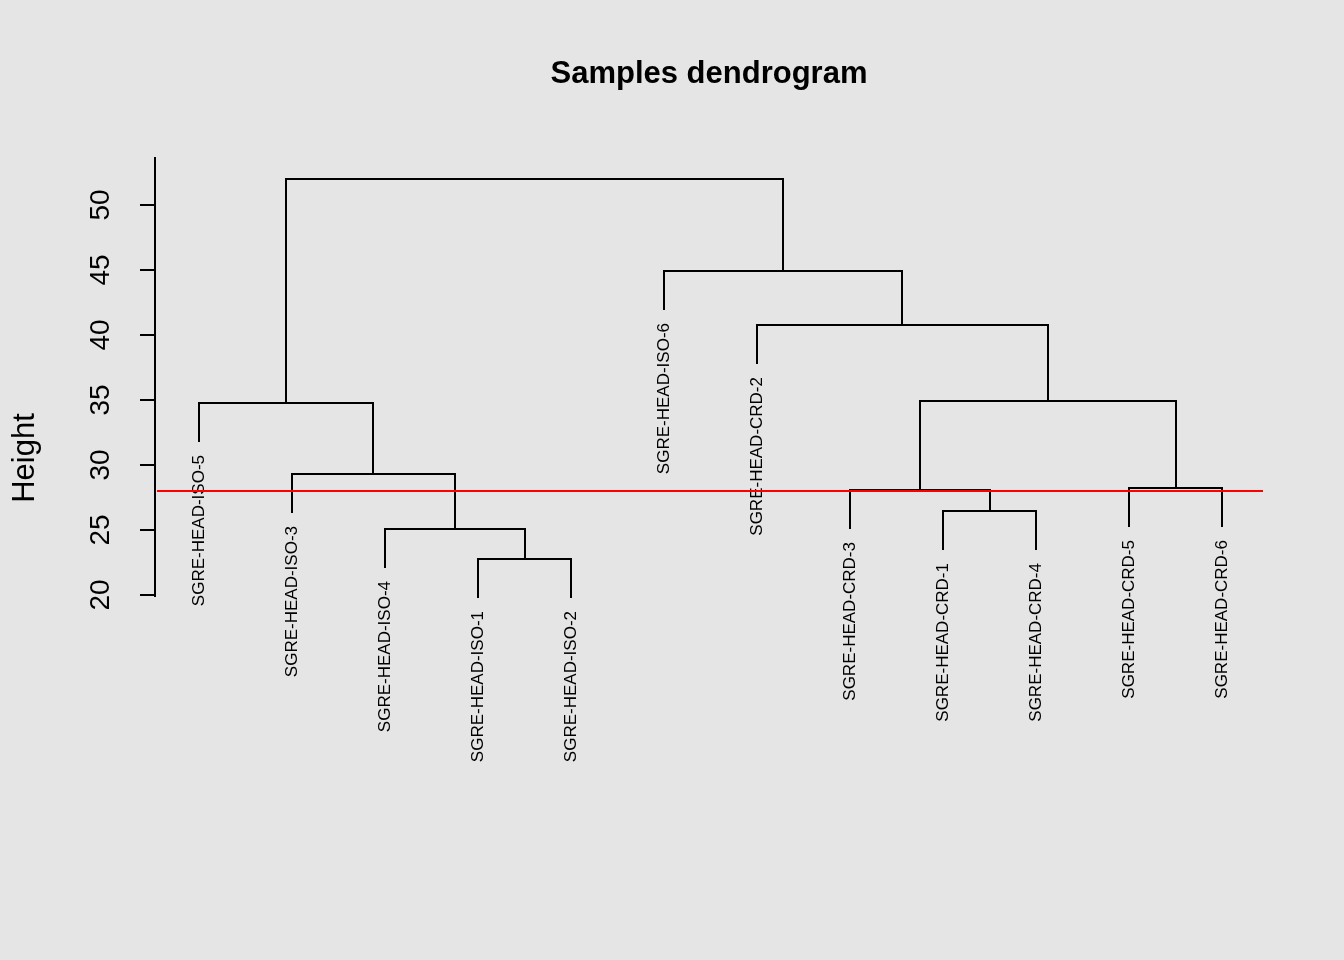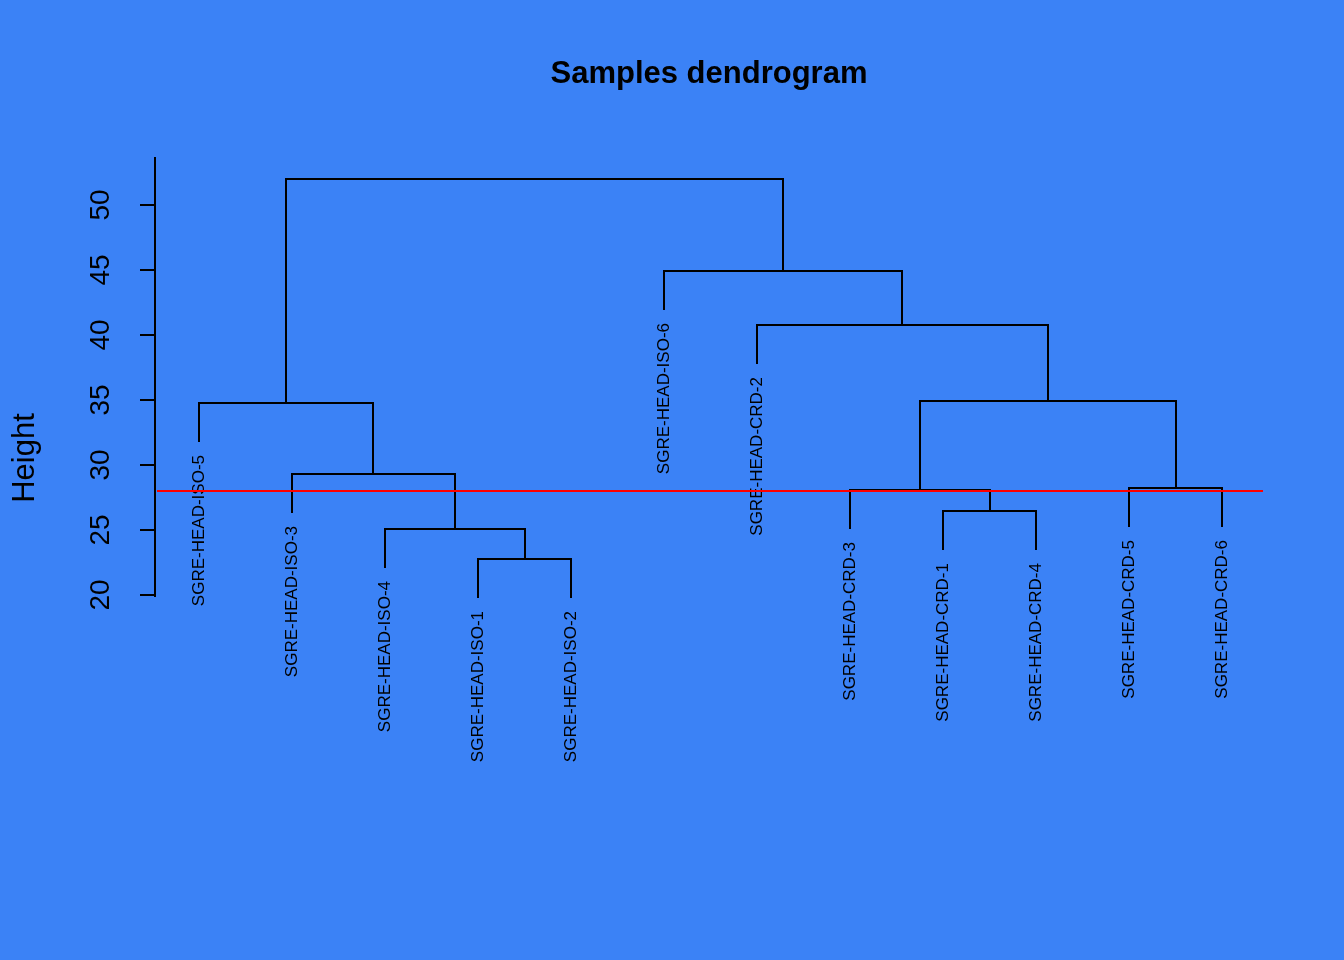--- a/index.html
+++ b/index.html
@@ -1,20 +1,20 @@
 <!DOCTYPE html>
 <html><head>
 <meta charset="utf-8">
 <style>
   html, body { margin: 0; padding: 0; background: #ffffff; }
   #fig {
     position: relative;
     width: 1344px;
     height: 960px;
-    background: #3b82f6;
+    background: #e5e5e5;
     font-family: "Liberation Sans", sans-serif;
     overflow: hidden;
     color: #000;
   }
   #plot-svg { position: absolute; left: 0; top: 0; }
   .title {
     position: absolute;
     left: 155px;
     top: 51px;
     width: 1108px;

